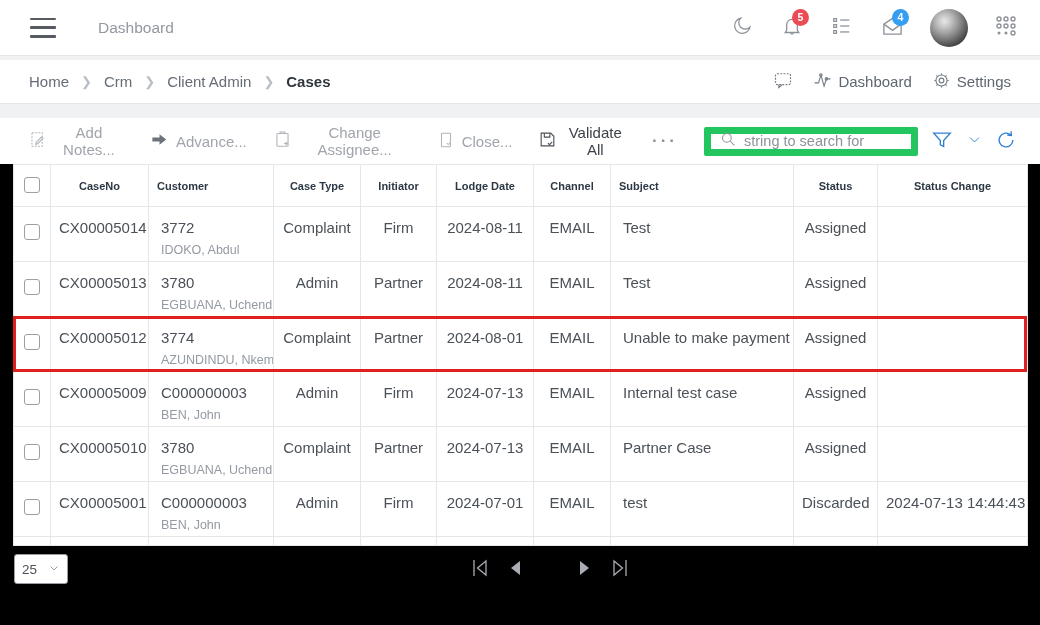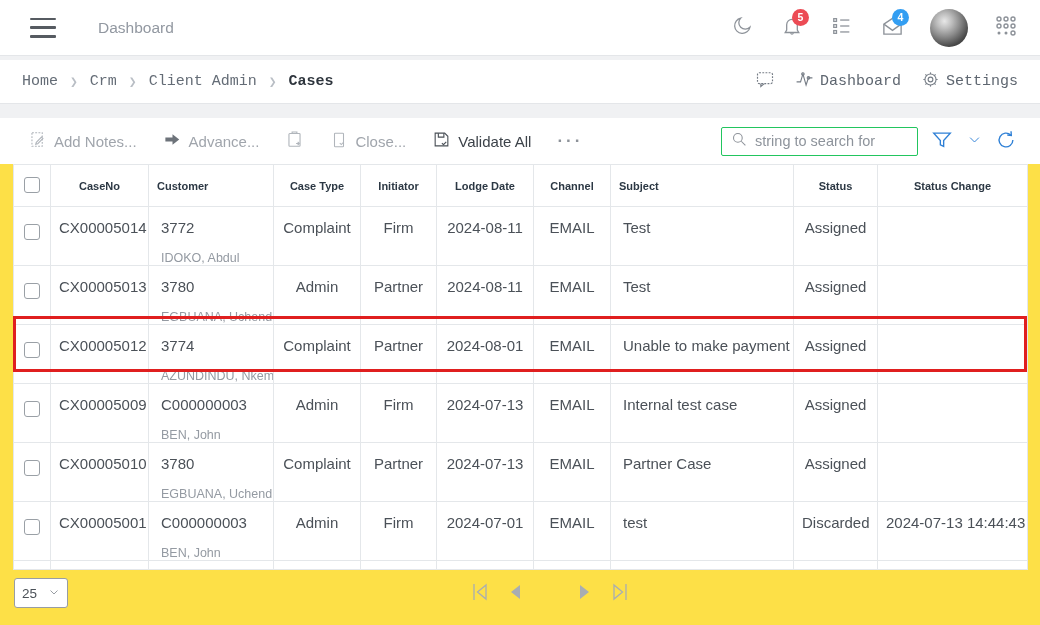--- a/index.html
+++ b/index.html
@@ -1,18 +1,18 @@
 <!DOCTYPE html>
 <html><head>
 <meta charset="utf-8">
 <style>
   * { margin: 0; padding: 0; box-sizing: border-box; }
   html, body { width: 1040px; height: 625px; }
   body { font-family: "Liberation Sans", sans-serif; background: #fff; }
-  .page { position: relative; width: 1040px; height: 625px; overflow: hidden; background: #fde047; }
+  .page { position: relative; width: 1040px; height: 625px; overflow: hidden; background: #000000; }
 
   
   .topbar { height: 56px; background: #fff; border-bottom: 1px solid #e4e6e9;
             display: flex; align-items: center; padding: 0 22px; }
   .hamburger { width: 26px; height: 20px; border: 0; background: none; cursor: pointer;
                display: flex; flex-direction: column; justify-content: space-between; margin-left: 8px; }
   .hamburger span { display: block; height: 2.6px; background: #565b61; border-radius: 1px; }
   .app-title { color: #9298a1; font-size: 15.5px; margin-left: 42px; }
   .topbar-right { margin-left: auto; display: flex; align-items: center; gap: 26px; }
   .icon-btn { position: relative; background: none; border: 0; cursor: pointer; width: 24px; height: 24px;
@@ -23,56 +23,56 @@
   .badge.red { background: #ec4b55; }
   .badge.blue { background: #339ef2; }
   .avatar { width: 38px; height: 38px; border-radius: 50%; border: 0; cursor: pointer;
             background: radial-gradient(circle at 38% 32%, #e8e8e8 0%, #bdbdbd 22%, #8a8a8a 45%, #4a4a4a 72%, #222 100%); }
 
   
   .sep-band { background: #f0f1f3; }
   .sep-a { height: 4px; }
   .sep-b { height: 14px; }
   .breadcrumb-bar { height: 44px; background: #fff; border-bottom: 1px solid #e4e6e9;
-                    display: flex; padding: 0 22px; font-family: Liberation Mono, monospace; }
+                    display: flex; padding: 0 29px; }
   .crumbs { display: flex; align-items: center; gap: 12px; font-size: 15px; }
   .crumb-link { color: #646c76; text-decoration: none; cursor: pointer; }
   .crumb-sep { color: #b9bec5; font-size: 13px; }
   .crumb-current { color: #2e353d; font-weight: bold; }
   .bc-right { margin-left: auto; display: flex; align-items: center; gap: 20px; }
   .bc-link { display: flex; align-items: center; gap: 6px; color: #5e6670; font-size: 15px;
              background: none; border: 0; cursor: pointer; font-family: inherit; }
   .bc-link svg { stroke: #757c85; fill: none; stroke-width: 1.4; }
 
   
   .toolbar { height: 46px; display: flex; padding: 0 22px 0 28px; background: #fff; gap: 26px; }
   .tb-btn { display: flex; align-items: center; gap: 7px; background: none; border: 0; cursor: pointer;
             font-family: inherit; font-size: 15px; color: #a0a5ac; }
   .tb-btn svg { stroke: #b0b5bb; fill: none; stroke-width: 1.4; }
   .tb-btn.enabled { color: #3c4249; }
   .tb-btn.enabled svg { stroke: #4a5057; }
   .tb-more { color: #8d9299; font-size: 17px; letter-spacing: 3px; font-weight: bold; }
   .search-group { margin-left: auto; display: flex; align-items: center; gap: 12px; }
-  .search-box { width: 197px; height: 29px; border: 1px solid #22c55e; border-radius: 2px; background: #fff;
+  .search-box { width: 214px; height: 29px; border: 7px solid #22c55e; border-radius: 2px; background: #fff;
                 display: flex; align-items: center; padding: 0 8px; }
   .search-box svg { stroke: #8d9299; fill: none; stroke-width: 1.4; flex: 0 0 auto; }
   .search-box input { border: 0; outline: none; width: 100%; margin-left: 7px; font-family: inherit;
                       font-size: 14.5px; color: #333; background: transparent; }
   .search-box input::placeholder { color: #8d939b; }
   .blue-icon svg { stroke: #2f80d6; fill: none; stroke-width: 1.5; }
 
   
   .table-wrap { margin: 0 13px; position: relative; }
   table { width: 1014px; border-collapse: collapse; table-layout: fixed; background: #fff; }
   th, td { border: 1px solid #e4e7ea; overflow: hidden; white-space: nowrap; }
   th { height: 42px; font-size: 11px; font-weight: bold; color: #2c3844; text-align: center; padding: 0 8px; }
   th.left, td.left { text-align: left; }
   td { height: 55px; vertical-align: top; padding: 12px 8px 0 8px; font-size: 15px; color: #4b5158; text-align: center; }
   td.left { padding-left: 12px; }
-  .cust-name { font-size: 12.5px; color: #949aa2; margin-top: 15px; }
+  .cust-name { font-size: 12.5px; color: #949aa2; margin-top: 7px; }
   .cb { display: inline-block; width: 16px; height: 16px; border: 1px solid #9aa0a6; border-radius: 3px;
         background: #fff; cursor: pointer; }
   td.check-cell, th.check-cell { text-align: center; padding: 0; vertical-align: middle; }
   td.check-cell { vertical-align: top; padding-top: 17px; }
   tr.empty-sliver td { height: 9px; padding: 0; }
   .row-highlight { position: absolute; left: 0; top: 152px; width: 1014px; height: 56px;
                    border: 3px solid #e01f1f; pointer-events: none; z-index: 5; }
 
   
   .footer { position: relative; height: 30px; }
@@ -226,20 +226,21 @@
       <span>Advance...</span>
     </button>
     <button class="tb-btn">
       <span>
         <svg width="19" height="19" viewBox="0 0 24 24">
             <rect x="5" y="4.5" width="14" height="16" rx="1"></rect>
             <path d="M9 4.5v-2h6v2"></path>
             <path d="M14 17h4m-2-2l2 2-2 2"></path>
           </svg>
       </span>
+      <span>Change Assignee...</span>
     </button>
     <button class="tb-btn">
       <span>
         <svg width="18" height="18" viewBox="0 0 24 24">
             <rect x="6" y="3" width="12" height="18" rx="1"></rect>
             <path d="M13 16l2 2 3-3"></path>
           </svg>
       </span>
       <span>Close...</span>
     </button>

